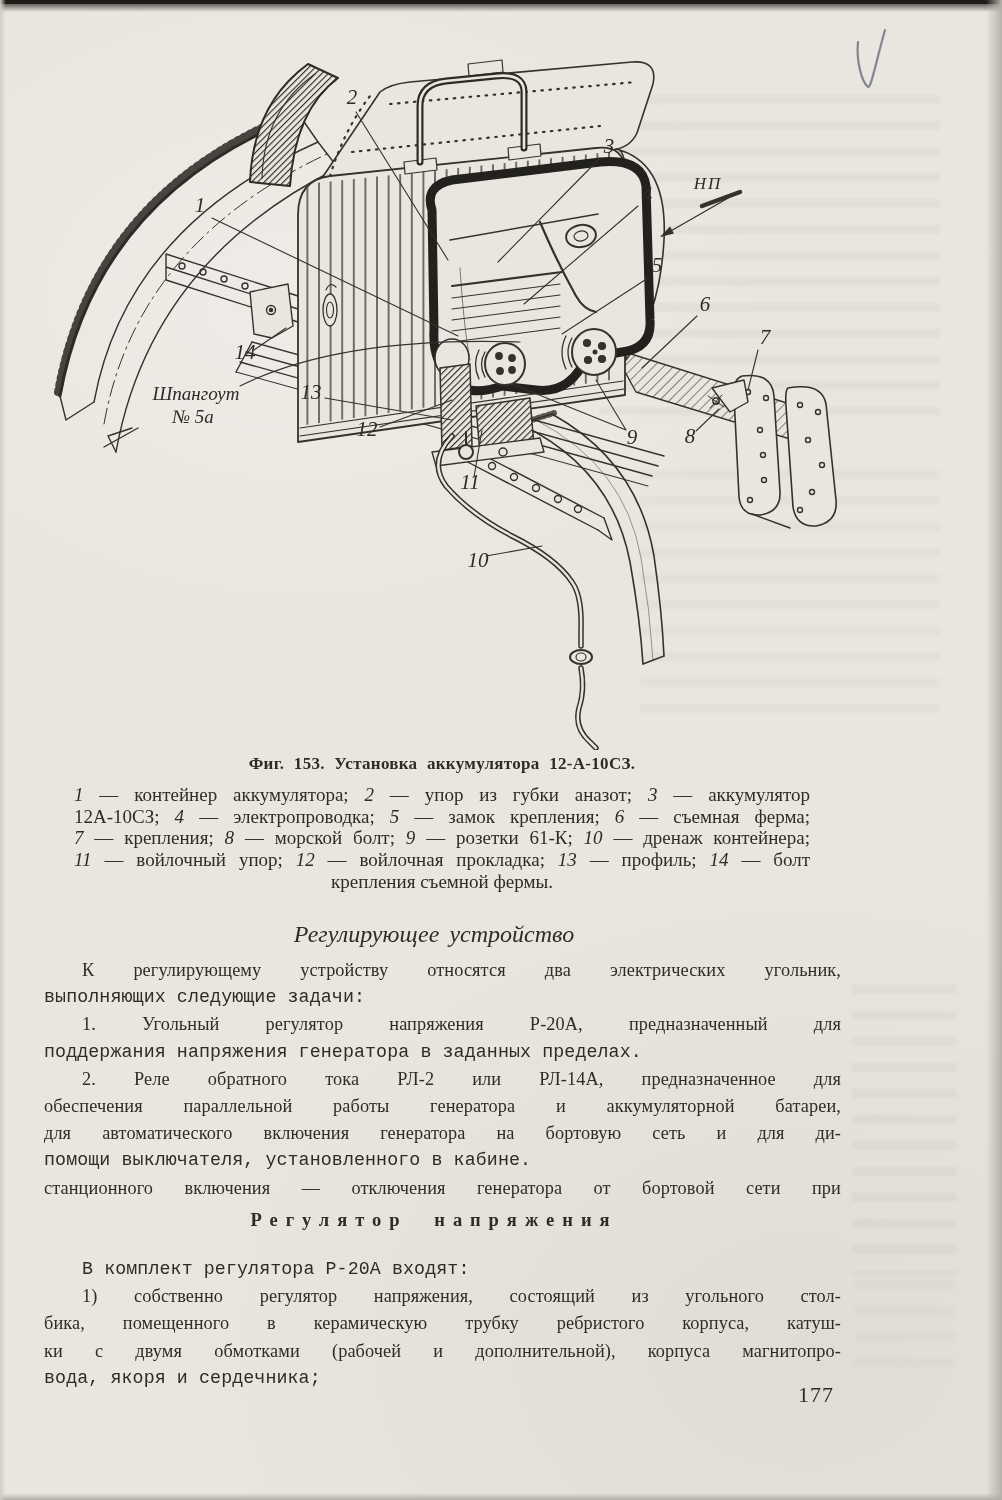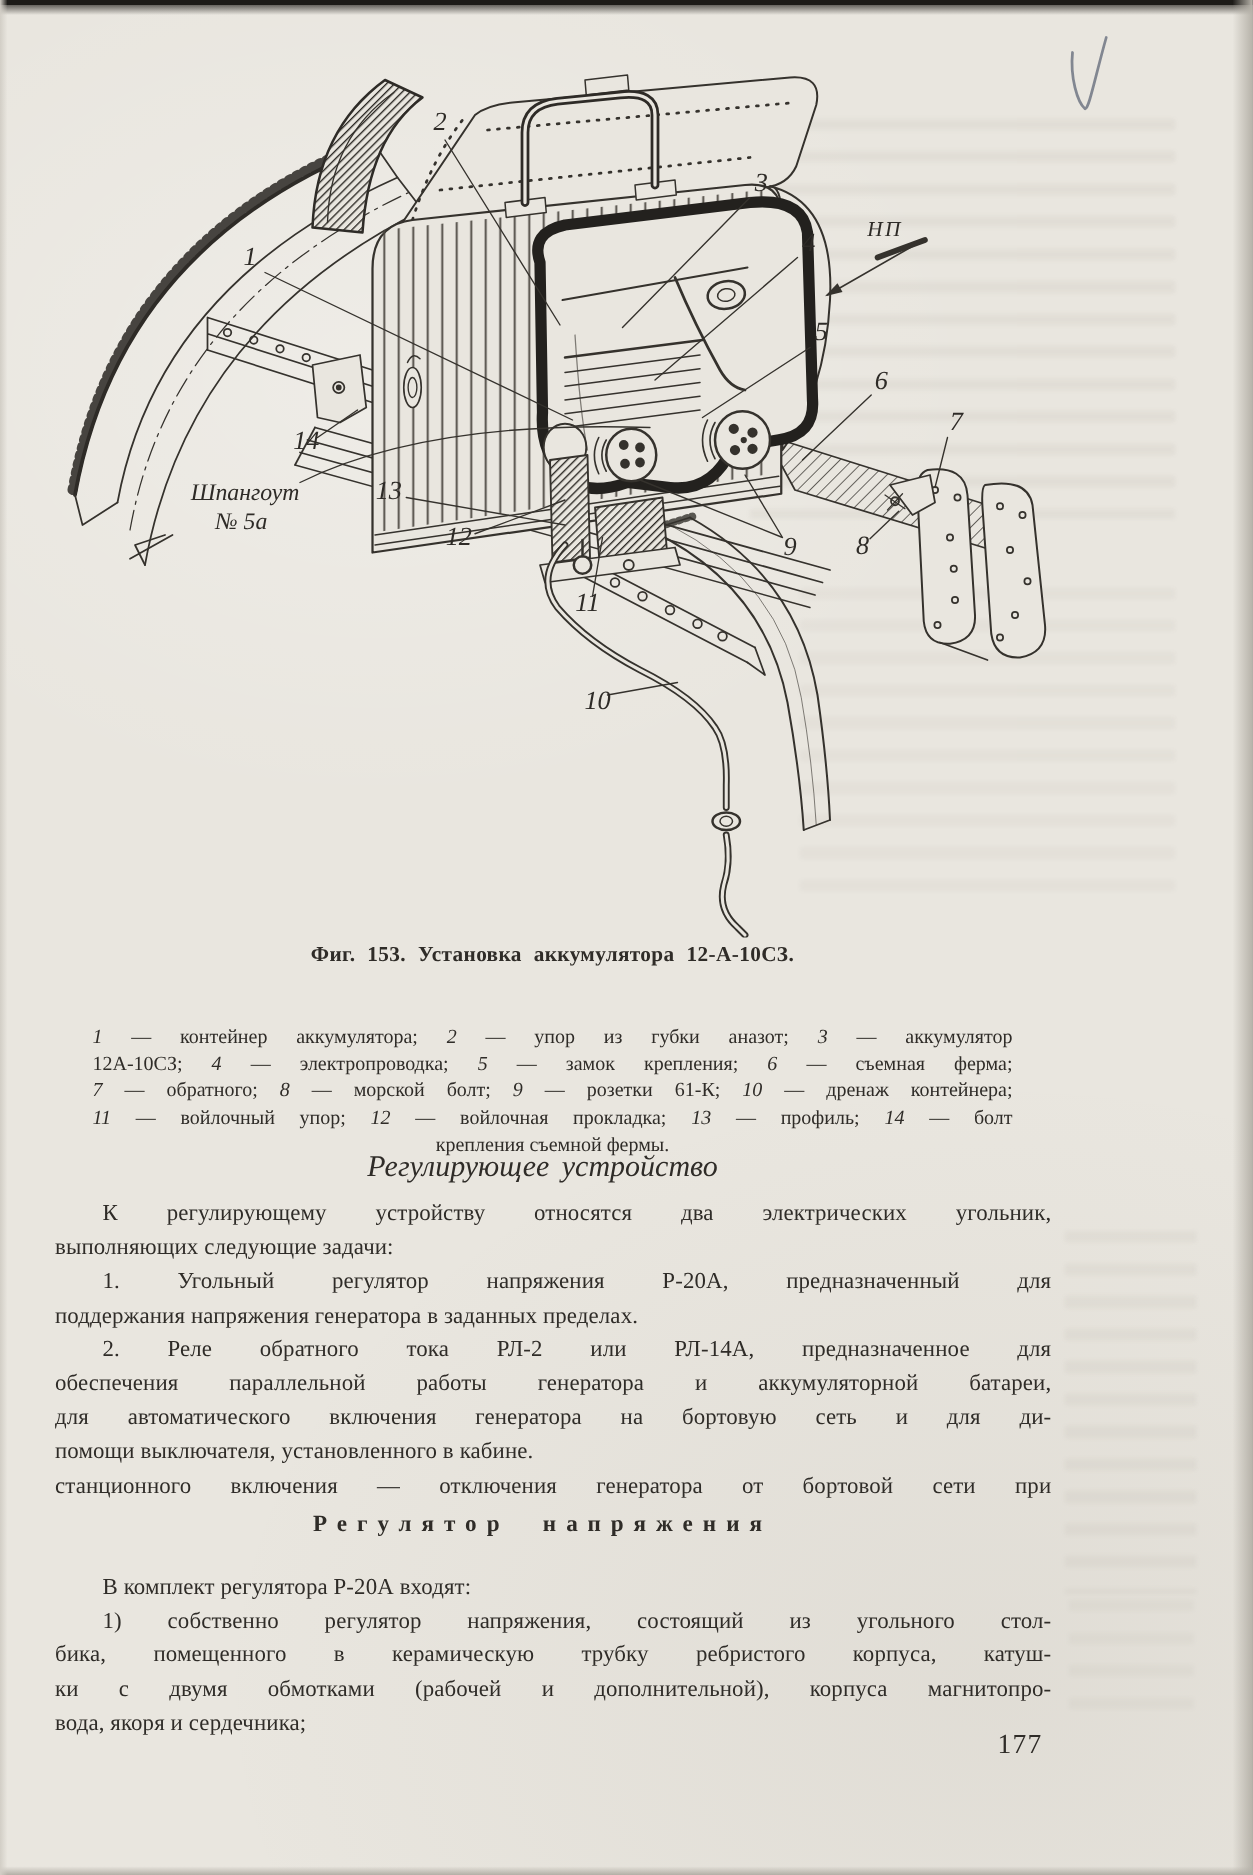--- a/index.html
+++ b/index.html
@@ -21,34 +21,34 @@
   .edge-left{top:0;left:0;width:6px;height:100%;
     background:linear-gradient(to right,#d2cec6, rgba(210,206,198,0));}
   .smudge{position:absolute;filter:blur(1.6px);
     background:repeating-linear-gradient(to bottom,
       rgba(122,115,102,0.12) 0px, rgba(122,115,102,0.12) 9px,
       rgba(0,0,0,0) 9px, rgba(0,0,0,0) 26px);}
   .figure{position:absolute;top:0;left:0;}
   .caption{position:absolute;top:754px;left:42px;width:800px;text-align:center;
     font-weight:bold;font-size:17px;word-spacing:5px;letter-spacing:0.3px;}
   .legend{position:absolute;top:784px;left:74px;width:736px;
-    font-size:16px;line-height:21.7px;margin-top:35px;}
+    font-size:19px;line-height:21.7px;}
   .lline{text-align:justify;text-align-last:justify;}
   .lline-last{text-align:center;text-align-last:center;}
   .legend i{font-style:italic;}
   .h1{position:absolute;top:921px;left:34px;width:800px;text-align:center;
     font-style:italic;font-size:24px;word-spacing:4px;}
   .h2{position:absolute;top:1210px;left:34px;width:800px;text-align:center;
     font-size:18.5px;letter-spacing:8px;word-spacing:14px;font-weight:bold;}
   .btext{position:absolute;left:44px;width:797px;font-size:18.3px;line-height:27.2px;
     letter-spacing:0.1px;}
   #bodytext1{top:957px;}
   #bodytext2{top:1256px;}
   .bline{text-align:justify;text-align-last:justify;}
-  .bline.last{text-align-last:left;}
+  .bline.last{text-align-last:left;font-family:Liberation Mono, monospace;}
   .bline.first{text-indent:38px;}
   .pagenum{position:absolute;top:1382px;left:798px;font-size:22px;letter-spacing:1px;}
   svg text.co{font-family:"Liberation Serif","DejaVu Serif",serif;font-style:italic;
     font-size:21px;fill:#2e2b27;}
   svg text.small{font-size:17px;letter-spacing:2px;}
   svg text.fl{font-size:19px;}
 </style>
 </head>
 <body>
 
@@ -274,21 +274,21 @@
       <text class="co fl" x="196" y="400">Шпангоут</text>
       <text class="co fl" x="193" y="423">№ 5а</text>
     </g>
   </svg>
 
   <div class="caption">Фиг. 153. Установка аккумулятора 12-А-10СЗ.</div>
 
   <div class="legend" id="legend">
       <div class="lline"><i>1</i><span> — контейнер  аккумулятора;  </span><i>2</i><span> — упор  из  губки  аназот;  </span><i>3</i><span> — аккумулятор</span></div>
       <div class="lline"><span>12А-10СЗ;  </span><i>4</i><span> — электропроводка;  </span><i>5</i><span> — замок  крепления;  </span><i>6</i><span> — съемная  ферма;</span></div>
-      <div class="lline"><i>7</i><span> — обратного;  </span><i>8</i><span> — морской  болт;  </span><i>9</i><span> — розетки  61-К;  </span><i>10</i><span> — дренаж  контейнера;</span></div>
+      <div class="lline"><i>7</i><span> — крепления;  </span><i>8</i><span> — морской  болт;  </span><i>9</i><span> — розетки  61-К;  </span><i>10</i><span> — дренаж  контейнера;</span></div>
       <div class="lline"><i>11</i><span> — войлочный  упор;  </span><i>12</i><span> — войлочная  прокладка;  </span><i>13</i><span> — профиль;  </span><i>14</i><span> — болт</span></div>
       <div class="lline lline-last"><span>крепления съемной фермы.</span></div>
     </div>
 
   <div class="h1">Регулирующее устройство</div>
 
   <div class="btext" id="bodytext1">
       <div class="para">
         <div class="bline first">К регулирующему устройству относятся два электрических угольник,</div>
         <div class="bline last">выполняющих следующие задачи:</div>

